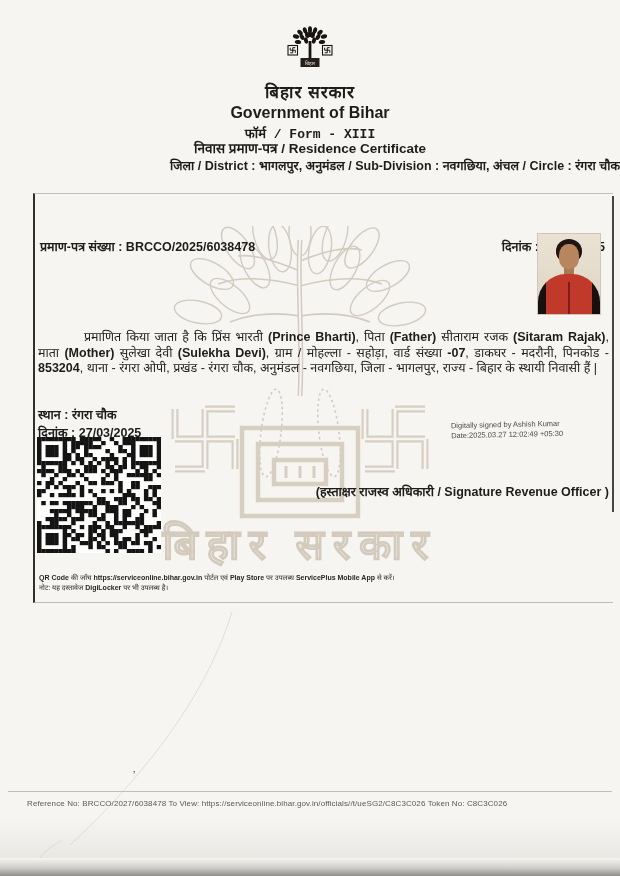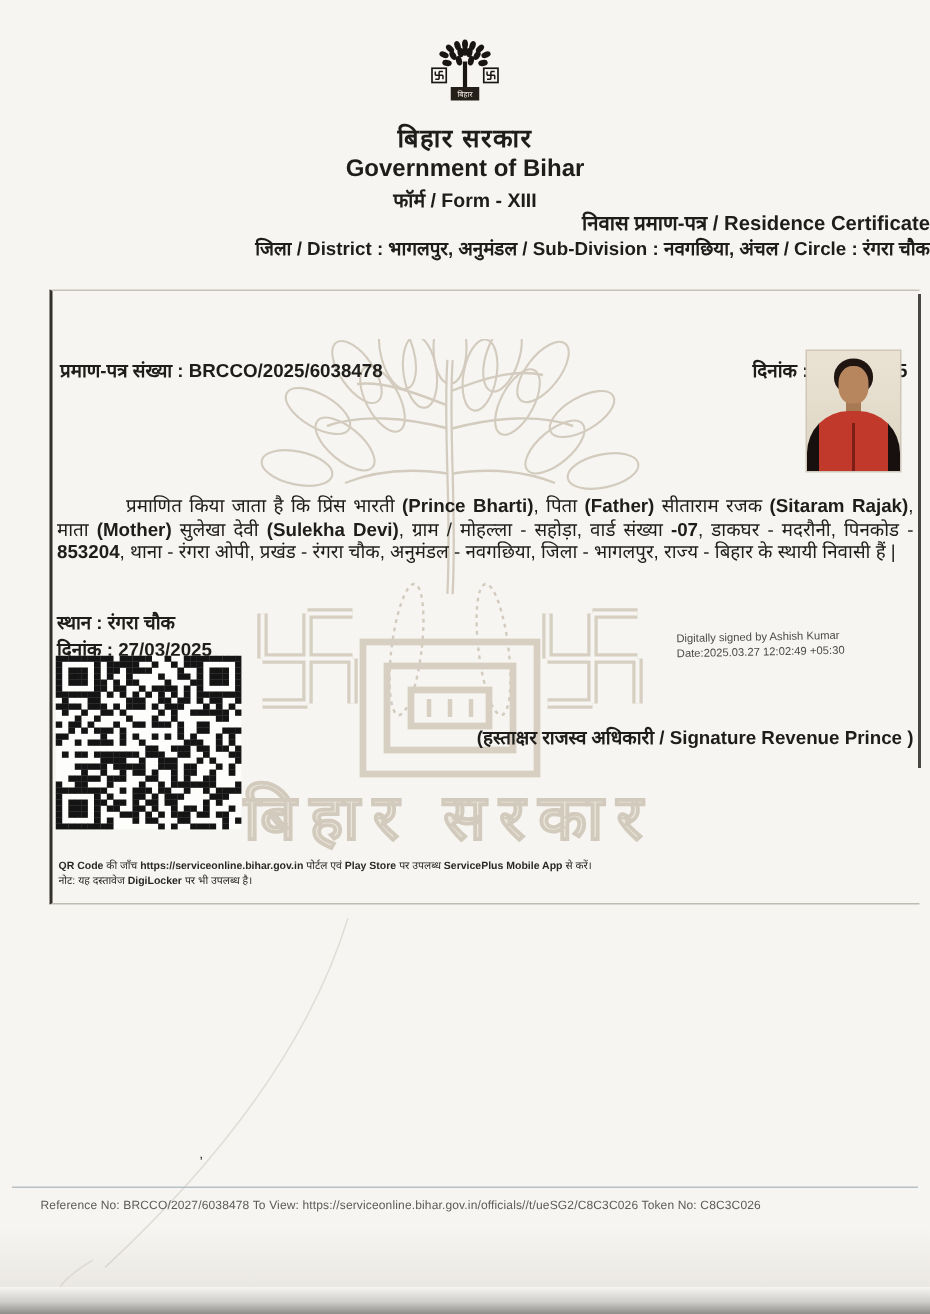--- a/index.html
+++ b/index.html
@@ -3,22 +3,22 @@
 <meta charset="utf-8">
 <style>
   html,body{margin:0;padding:0;background:#e9e7e3;}
   .page{position:relative;width:620px;height:876px;background:#f7f5f1;overflow:hidden;
         font-family:"Liberation Sans","DejaVu Sans",sans-serif;color:#1f1d1b;}
   
   .header{position:absolute;top:26px;left:0;width:100%;text-align:center;z-index:2;}
   .emblem{display:block;margin:0 auto 2px;}
   .h-hi{font-size:17px;font-weight:700;letter-spacing:1px;}
   .h-en{font-size:16px;font-weight:700;margin-top:1px;text-align:center;}
-  .h-form{font-size:13px;font-weight:700;margin-top:2px;}
-  .cert-title{position:absolute;top:139px;left:0;width:100%;text-align:right;
+  .h-form{font-size:13px;font-weight:700;margin-top:2px;font-family:Liberation Mono, monospace;}
+  .cert-title{position:absolute;top:139px;left:0;width:100%;text-align:center;
               font-size:13.5px;font-weight:700;z-index:2;}
   .district{position:absolute;top:157px;left:0;width:100%;text-align:right;
             font-size:12.5px;font-weight:700;z-index:2;}
   
   .wm-svg{position:absolute;left:90px;top:226px;z-index:0;}
   .wm-text{position:absolute;left:90px;top:514px;width:420px;text-align:center;z-index:0;
            font-size:42px;font-weight:700;letter-spacing:9px;color:#ece7dd;
            -webkit-text-stroke:1.2px #d2cabc;white-space:nowrap;}
   
   .cert-box{position:absolute;left:33px;top:193px;width:578px;height:408px;z-index:1;
@@ -597,21 +597,21 @@
         <rect x="98.34" y="112.00" width="4.48" height="4.20" fill="#141414"></rect>
         <rect x="102.62" y="112.00" width="4.48" height="4.20" fill="#141414"></rect>
         <rect x="111.17" y="112.00" width="4.48" height="4.20" fill="#141414"></rect>
       </svg>
 
     <div class="digsig">
       <div>Digitally signed by Ashish Kumar</div>
       <div>Date:2025.03.27 12:02:49 +05:30</div>
     </div>
 
-    <div class="officer">(हस्ताक्षर राजस्व अधिकारी / Signature Revenue Prince )</div>
+    <div class="officer">(हस्ताक्षर राजस्व अधिकारी / Signature Revenue Officer )</div>
 
     <div class="notes">
       <div><span class="b">QR Code</span><span> की जाँच </span><span class="b">https://serviceonline.bihar.gov.in</span><span> पोर्टल एवं </span><span class="b">Play Store</span><span> पर उपलब्ध </span><span class="b">ServicePlus Mobile App</span><span> से करें।</span></div>
       <div><span>नोट: यह दस्तावेज </span><span class="b">DigiLocker</span><span> पर भी उपलब्ध है।</span></div>
     </div>
   </div>
 
   <svg class="artifacts" width="620" height="876" viewBox="0 0 620 876">
     <path d="M70 845 C140 780 205 700 232 612" stroke="rgba(120,115,105,0.18)" stroke-width="1" fill="none"></path>
     <path d="M62 840 C52 846 44 852 40 858" stroke="rgba(120,115,105,0.15)" stroke-width="1" fill="none"></path>

